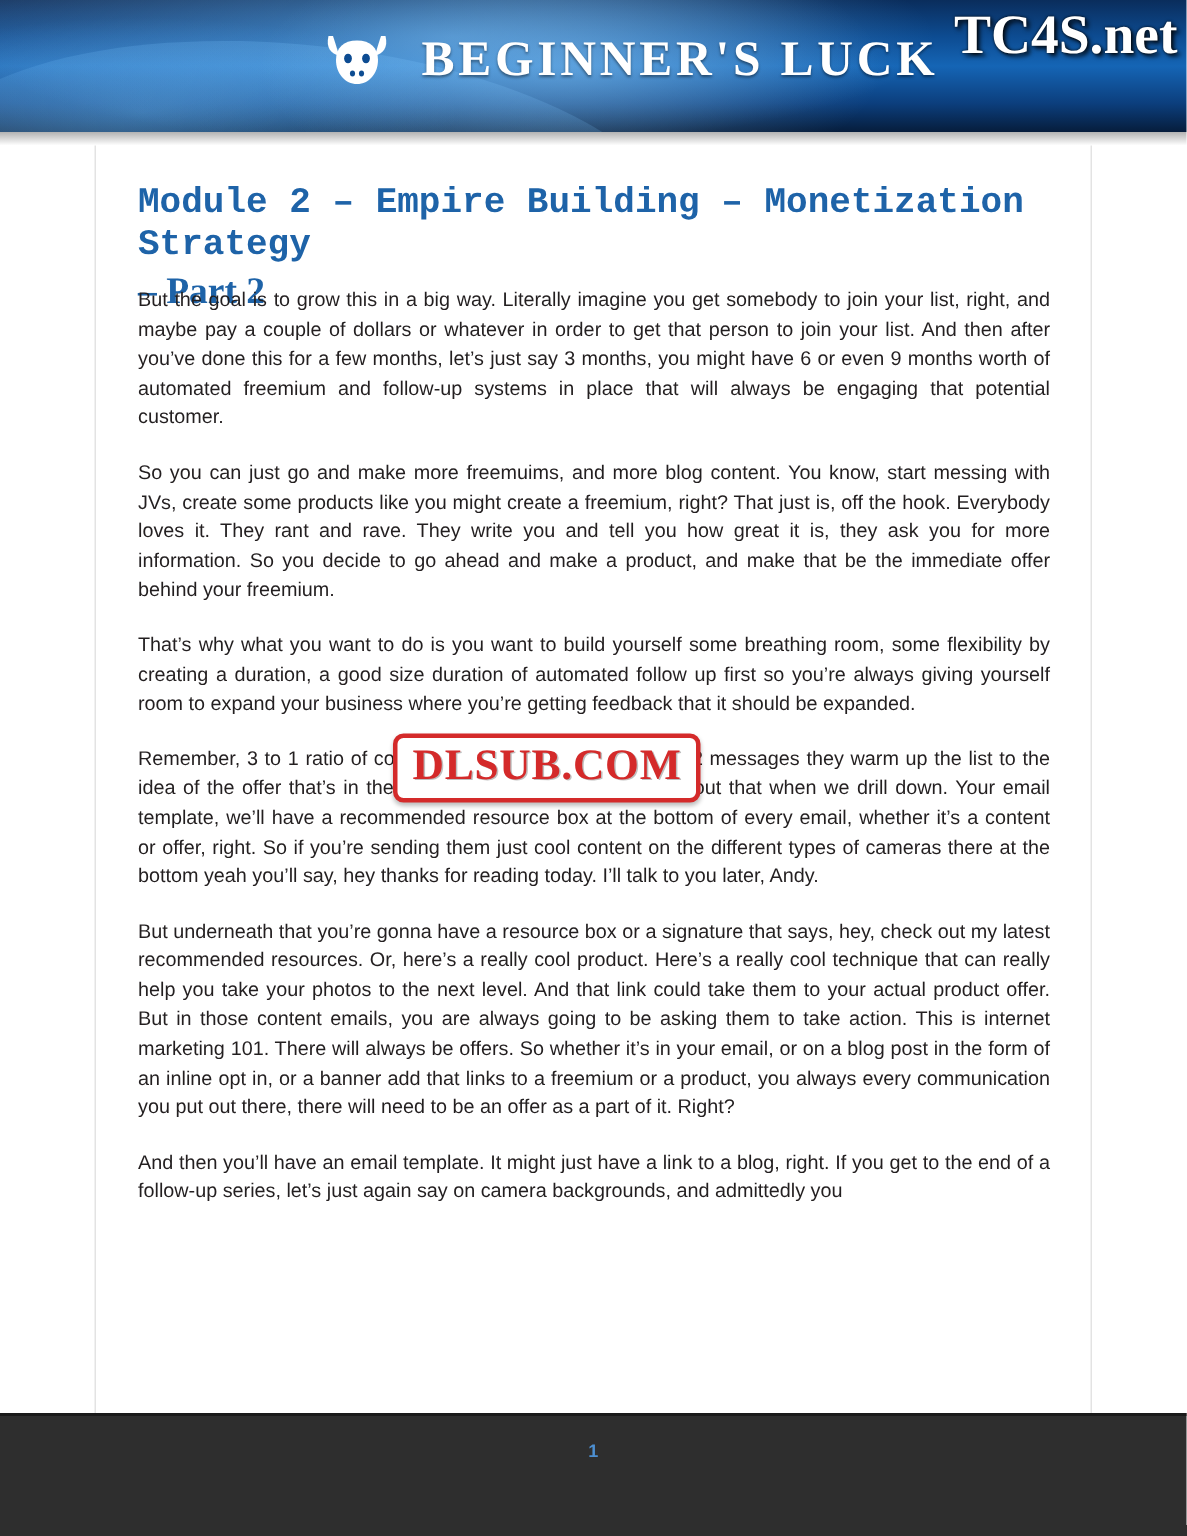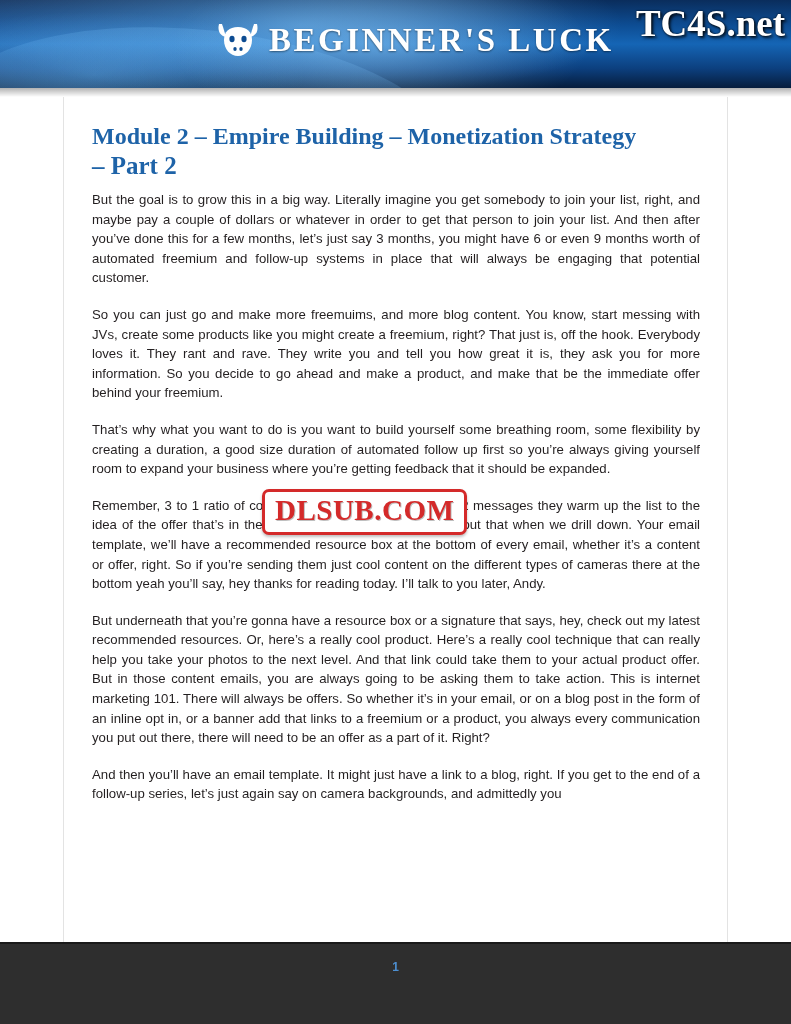--- a/index.html
+++ b/index.html
@@ -66,21 +66,21 @@
     border-radius: 50%;
     background: radial-gradient(ellipse at center, rgba(160,215,255,0.35) 0%, rgba(160,215,255,0) 70%);
     pointer-events: none;
   }
   .brand {
     position: absolute;
     left: 215px;
     top: 18px;
     display: flex;
     align-items: center;
-    gap: 8px;
+    gap: 20px;
   }
   .brand .bull {
     width: 46px;
     height: 44px;
     position: relative;
     flex: 0 0 auto;
   }
   .brand .bull svg { display: block; }
   .brand-text {
     color: #ffffff;
@@ -131,21 +131,21 @@
   .side-rule.right { left: 727px; }
 
   .title-wrap {
     position: absolute;
     left: 92px;
     top: 25px;
     width: 620px;
   }
   .doc-title {
     color: #1e63a8;
-    font-family: Liberation Serif, serif;
+    font-family: Liberation Mono, monospace;
     font-size: 24px;
     font-weight: bold;
     line-height: 1.18;
     margin: 0;
   }
   .doc-subtitle {
     color: #1e63a8;
     font-family: "Liberation Serif", serif;
     font-size: 25px;
     font-weight: bold;

